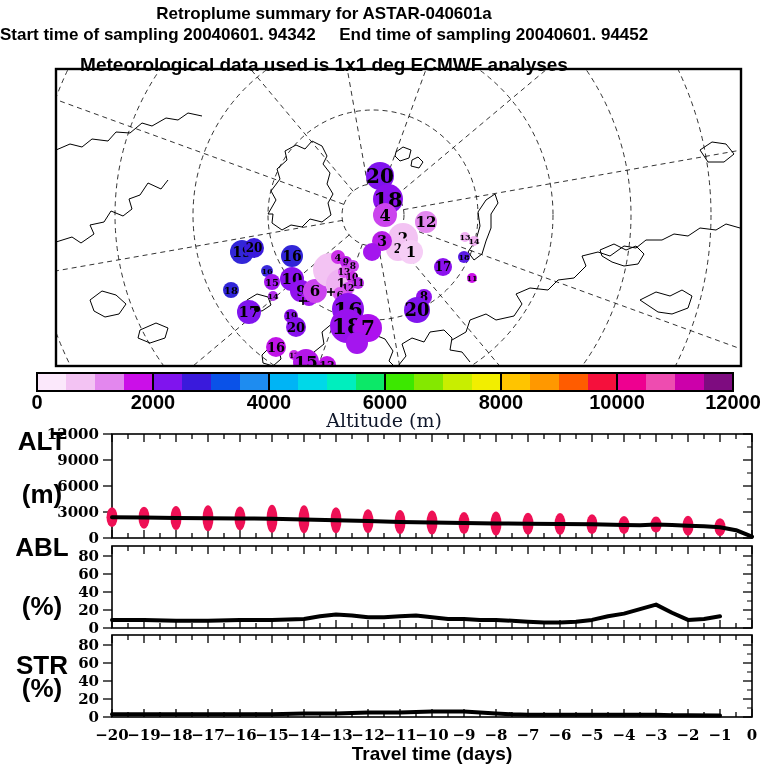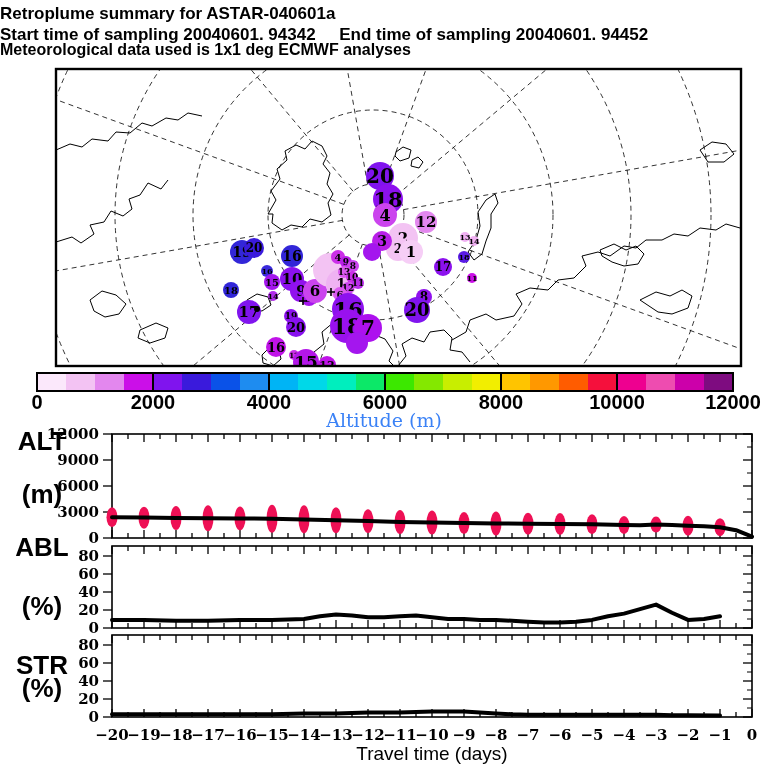--- a/index.html
+++ b/index.html
@@ -1,23 +1,23 @@
 <!DOCTYPE html>
 <html><head>
 <meta charset="utf-8">
 <style>
   html,body{margin:0;padding:0;background:#fff;width:768px;height:768px;overflow:hidden;}
   body{position:relative;font-family:"Liberation Sans",sans-serif;}
-  .ttl{position:absolute;left:0;width:648px;font-weight:bold;color:#000;white-space:pre;}
+  .ttl{position:absolute;left:0;width:648px;text-align:center;font-weight:bold;color:#000;white-space:pre;}
   #title1{top:4px;font-size:17px;}
   #title2{top:25px;font-size:17px;}
-  #title3{top:41px;font-size:16px;}
+  #title3{top:54px;font-size:19px;}
   .panlbl{position:absolute;left:2px;width:80px;text-align:center;font-weight:bold;font-size:26px;line-height:26px;color:#000;}
-  #cbar-title{position:absolute;left:0;top:409px;width:768px;text-align:center;font-family:"DejaVu Serif",serif;font-size:19px;color:#3b82f6;}
-  #xaxis-title{position:absolute;left:112px;top:743px;width:640px;text-align:center;font-weight:normal;font-size:19px;color:#000;}
+  #cbar-title{position:absolute;left:0;top:409px;width:768px;text-align:center;font-family:"DejaVu Serif",serif;font-size:19px;color:#0f172a;}
+  #xaxis-title{position:absolute;left:112px;top:743px;width:640px;text-align:center;font-weight:bold;font-size:19px;color:#000;}
   svg{position:absolute;left:0;top:0;}
 </style>
 </head>
 <body>
 
 <div id="title1" class="ttl">Retroplume summary for ASTAR-040601a</div>
 <div id="title2" class="ttl">Start time of sampling 20040601. 94342     End time of sampling 20040601. 94452</div>
 <div id="title3" class="ttl">Meteorological data used is 1x1 deg ECMWF analyses</div>
 
 <svg id="fig" width="768" height="768" viewBox="0 0 768 768">

